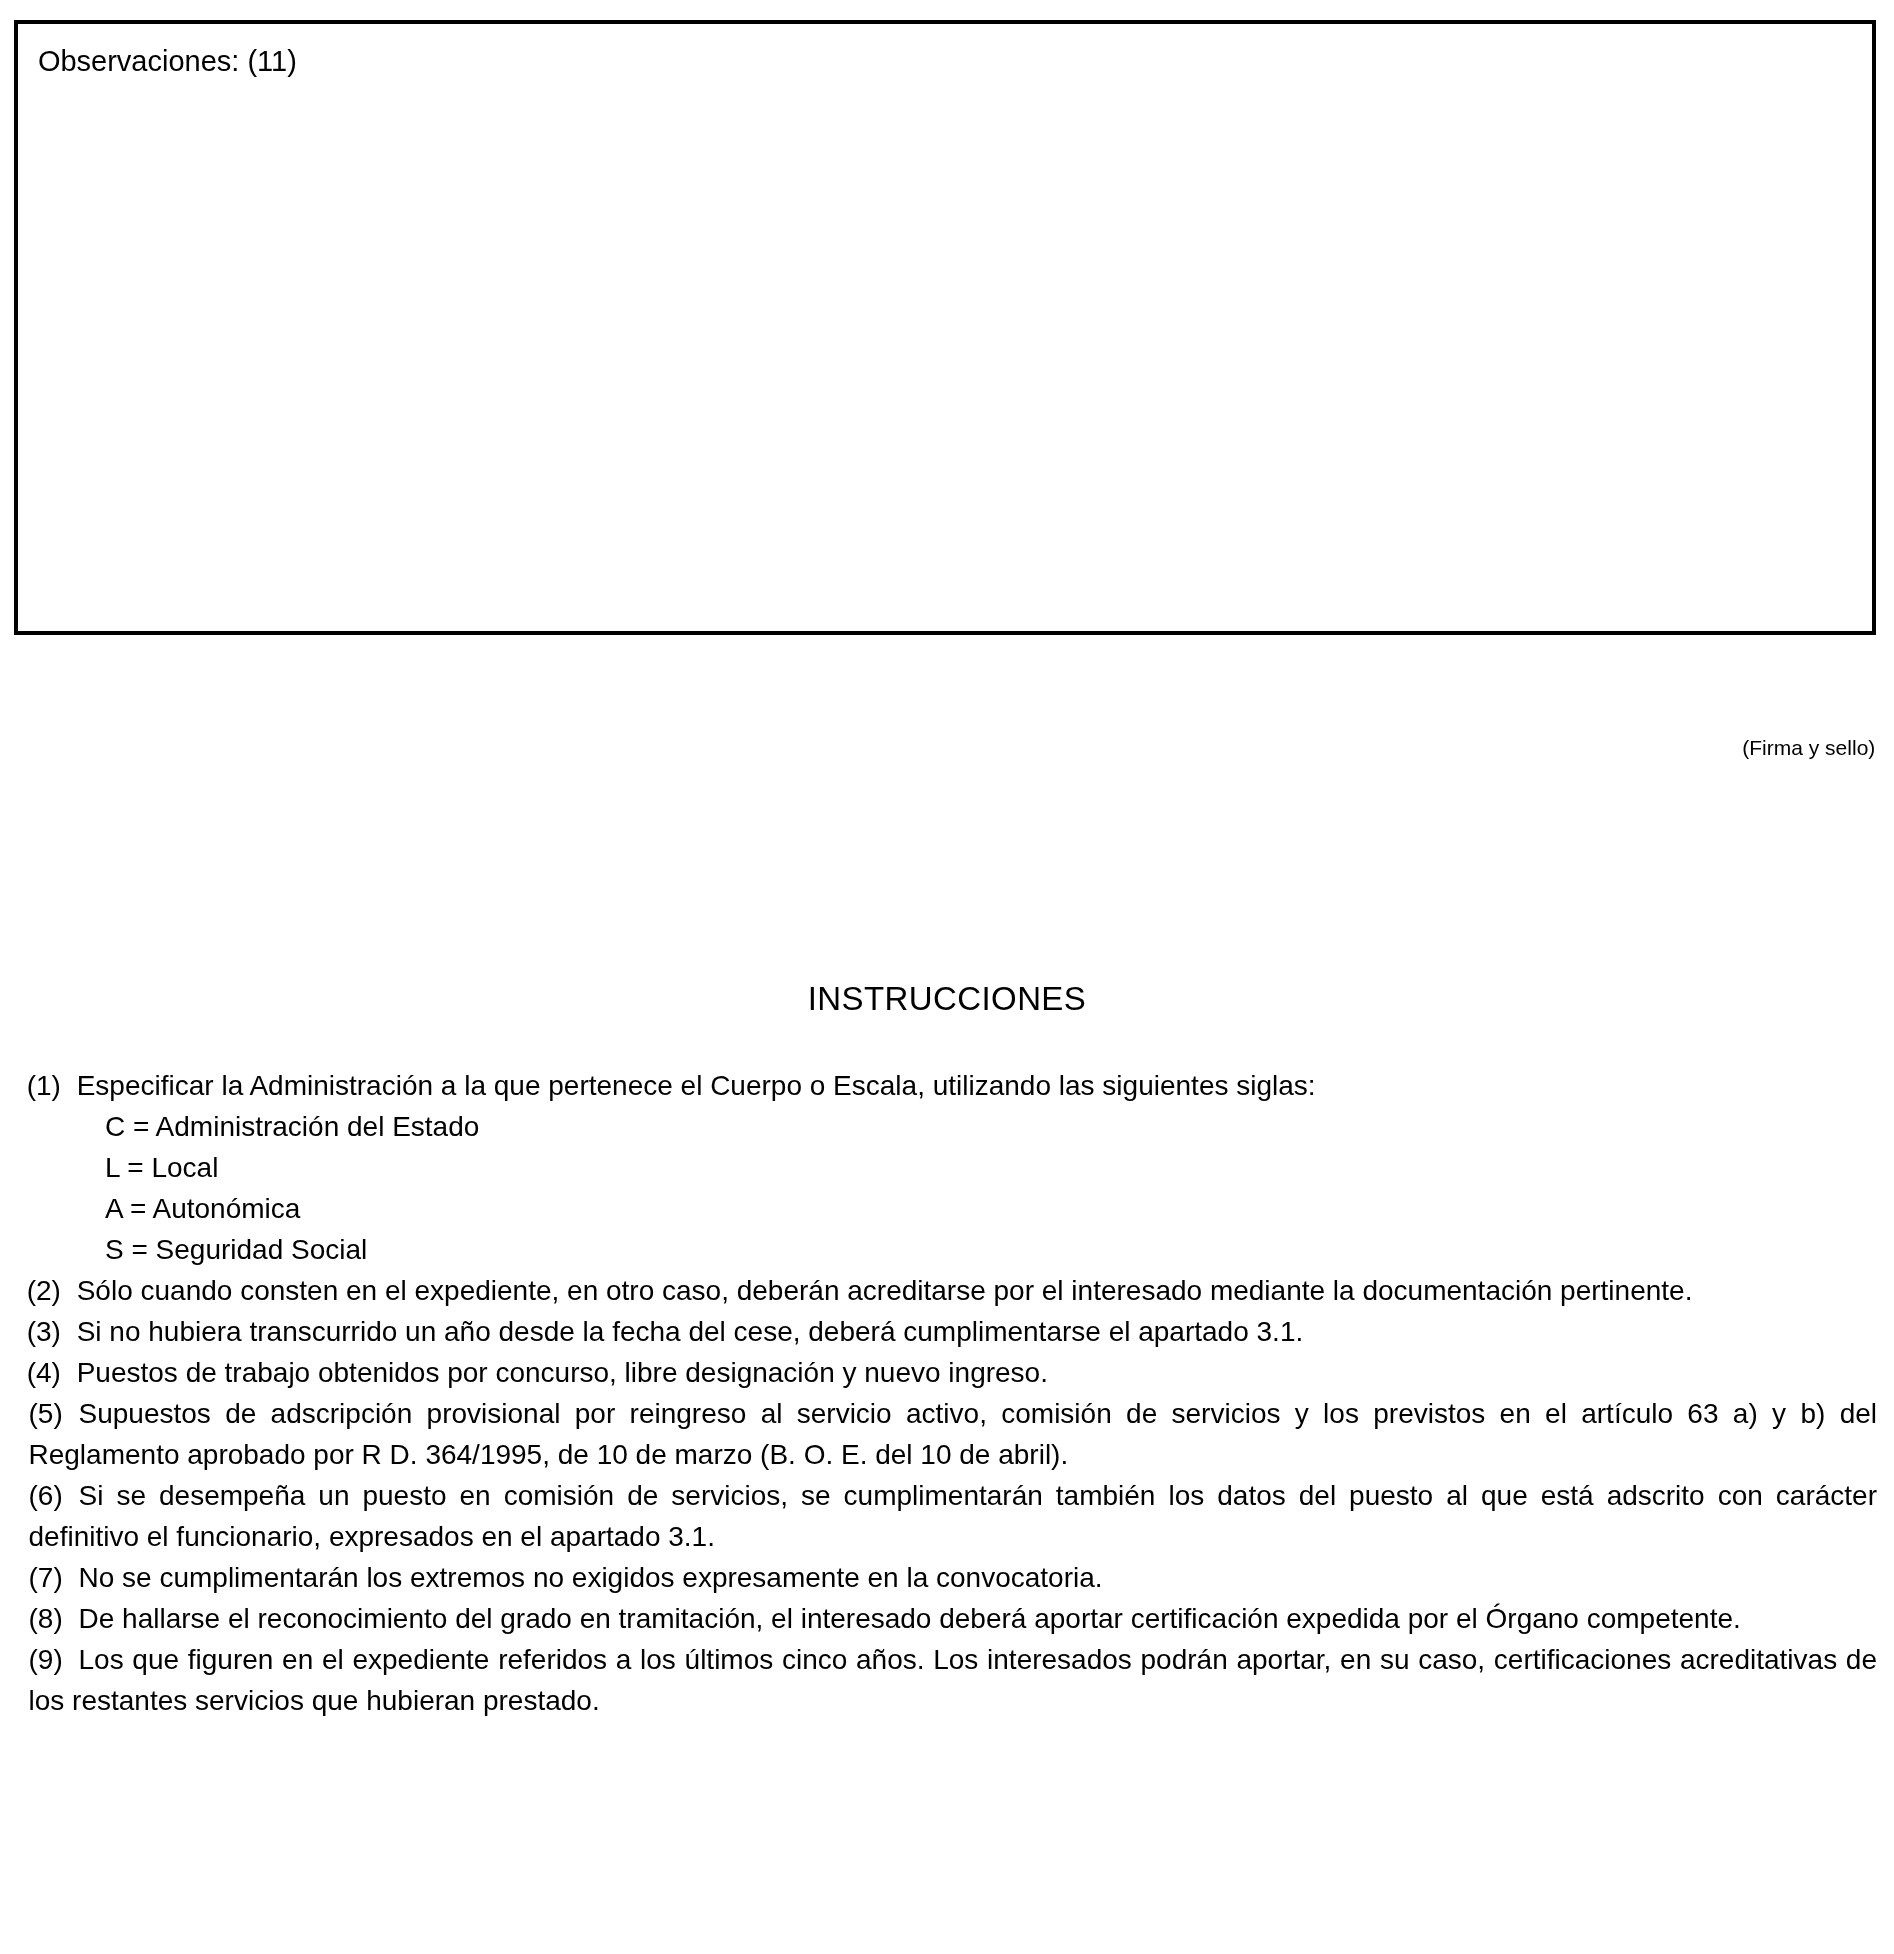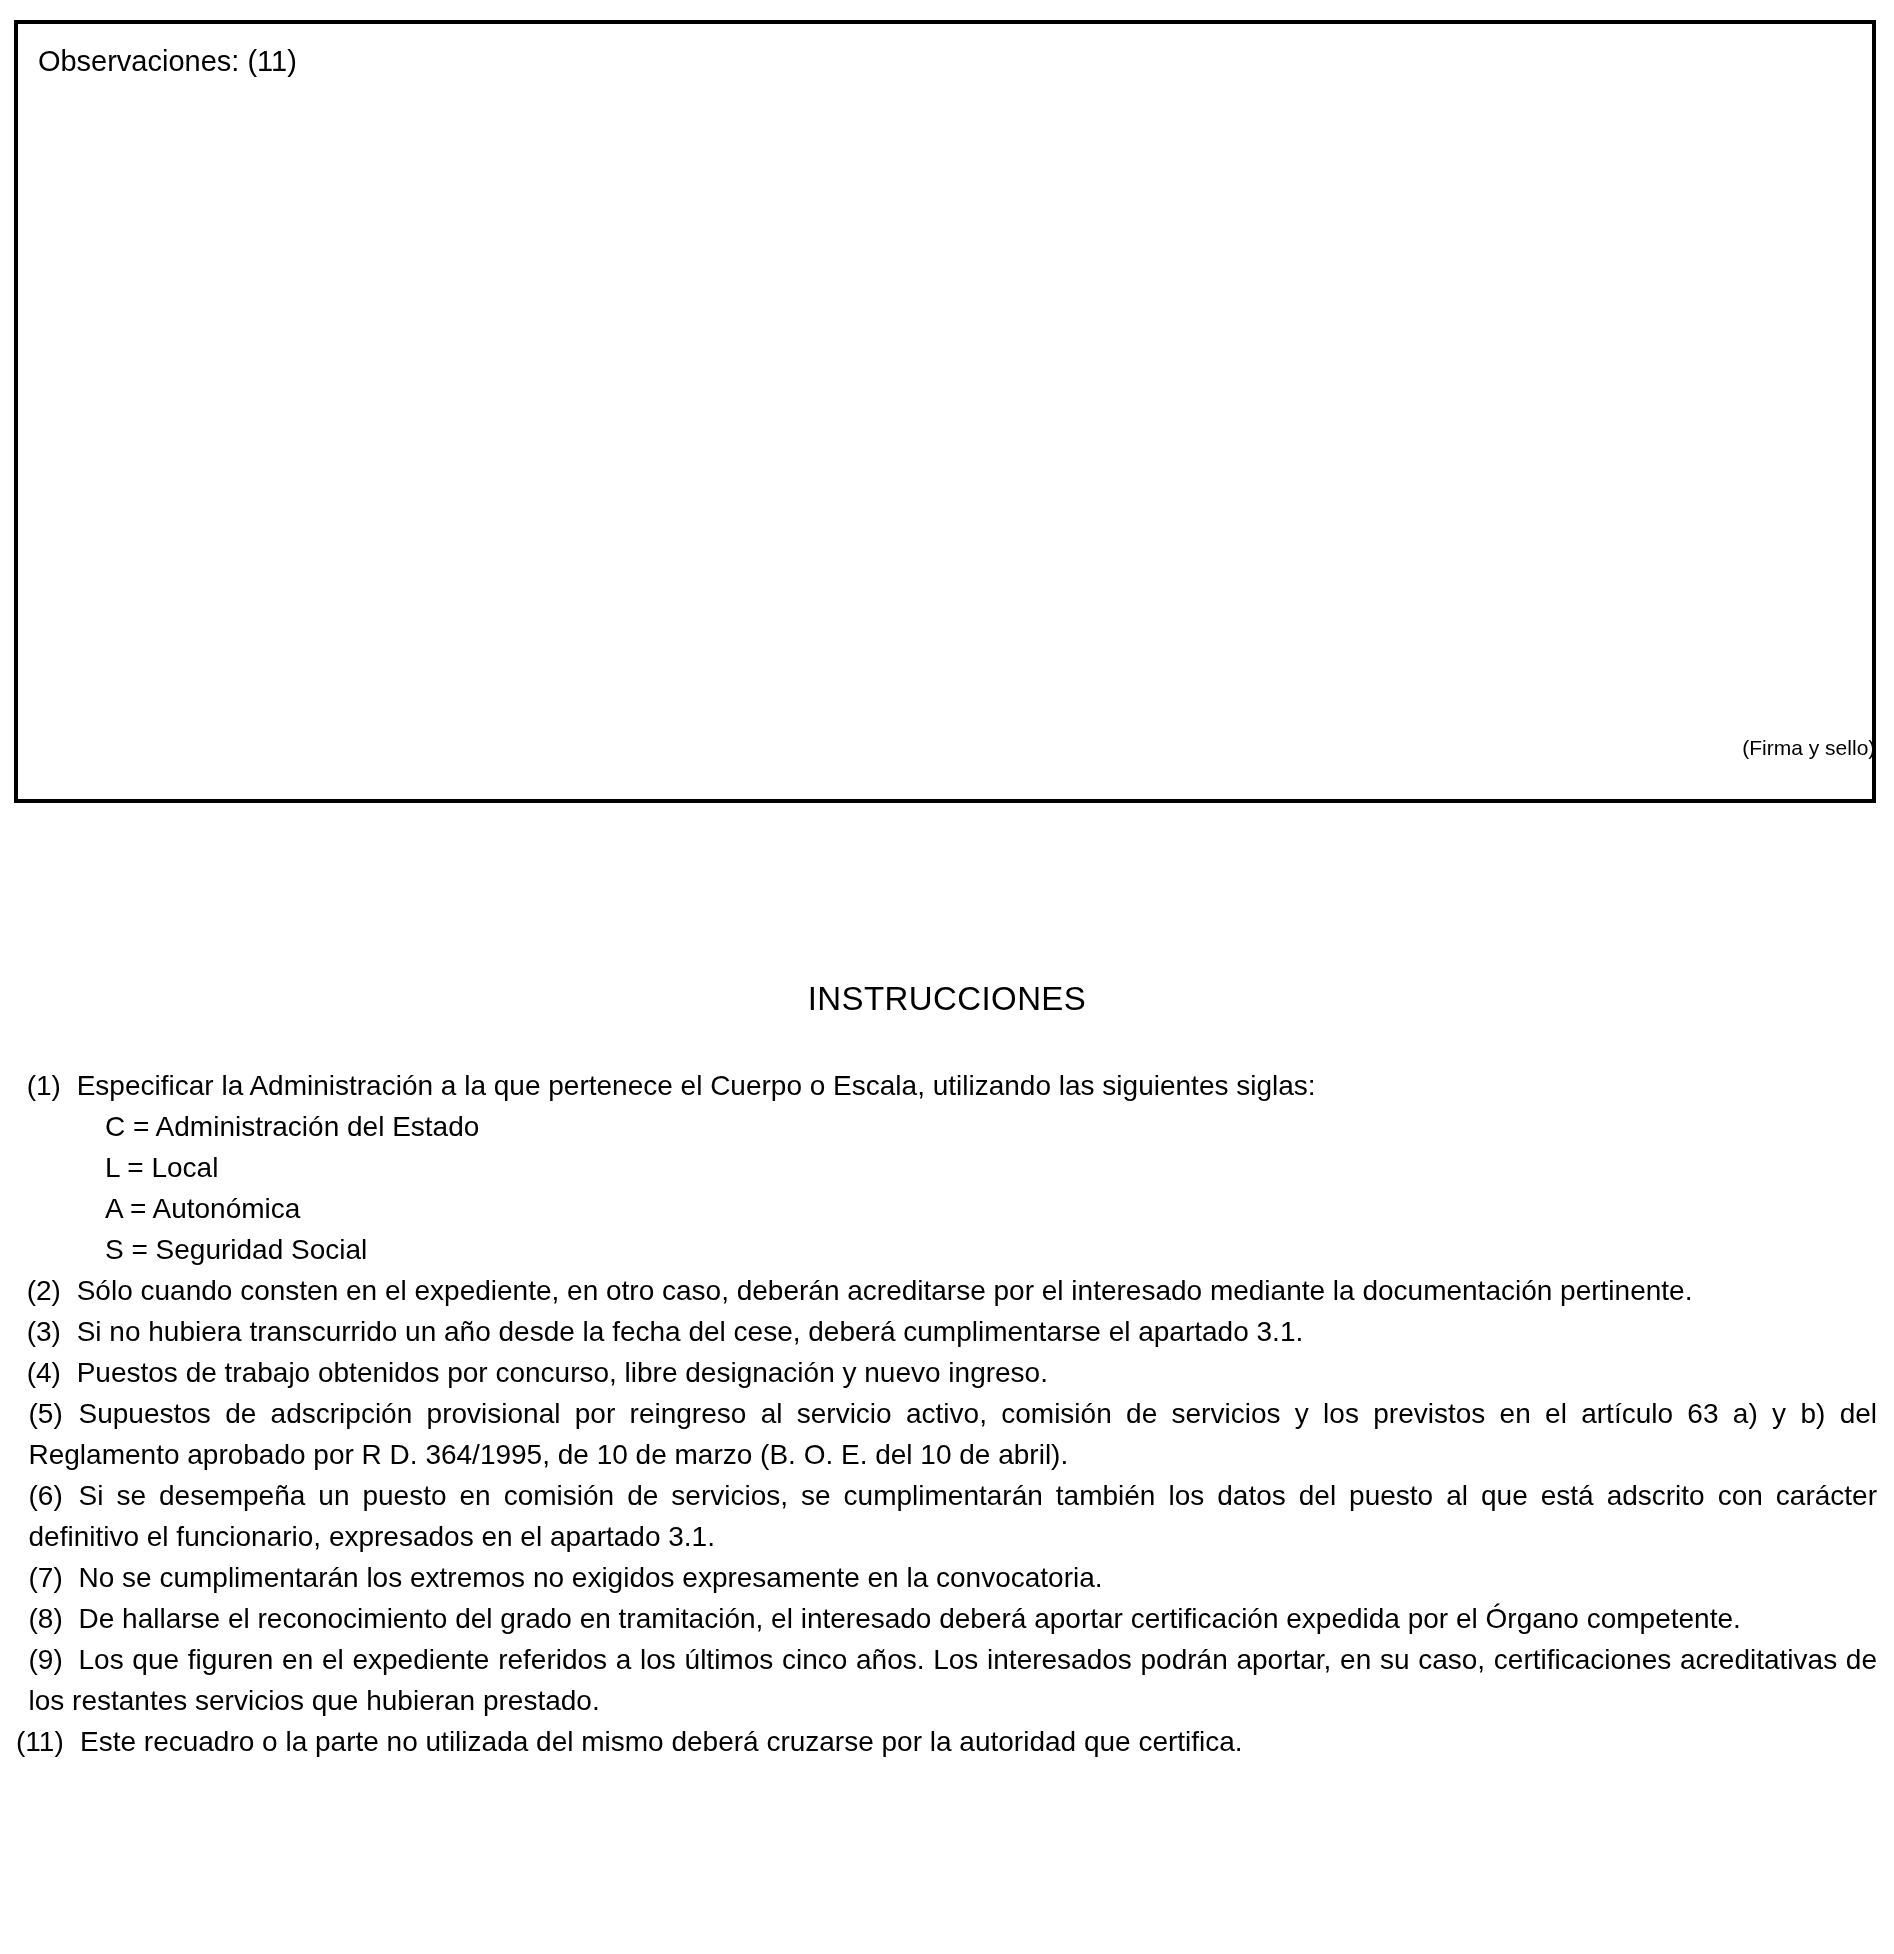--- a/index.html
+++ b/index.html
@@ -15,21 +15,21 @@
     color: #000000;
     -webkit-font-smoothing: antialiased;
   }
 
   
   #observaciones-box {
     position: absolute;
     left: 14.3px;
     top: 19.6px;
     width: 1862px;
-    height: 783px;
+    height: 615px;
     border: 4.5px solid #000000;
     box-sizing: border-box;
     background: #ffffff;
   }
   #observaciones-label {
     position: absolute;
     left: 19.6px;
     top: 19.6px;
     font-size: 29px;
     line-height: 36px;
@@ -150,18 +150,15 @@
 
   <div class="instr-item indent-b para">
     <span class="instr-num">(8)</span><span class="instr-text">De hallarse el reconocimiento del grado en tramitación, el interesado deberá aportar certificación expedida por el Órgano competente.</span>
   </div>
 
   <div class="instr-item indent-b para">
     <span class="instr-num">(9)</span><span class="instr-text">Los que figuren en el expediente referidos a los últimos cinco años. Los interesados podrán aportar, en su caso, certificaciones acreditativas de los restantes servicios que hubieran prestado.</span>
   </div>
 
 
-  <div class="instr-item para-last-left">
-    <span class="instr-num wide">(11)</span><span class="instr-text">Este recuadro o la parte no utilizada del mismo deberá cruzarse por la autoridad que certifica.</span>
-  </div>
 
 </div>
 
 
 </body></html>

